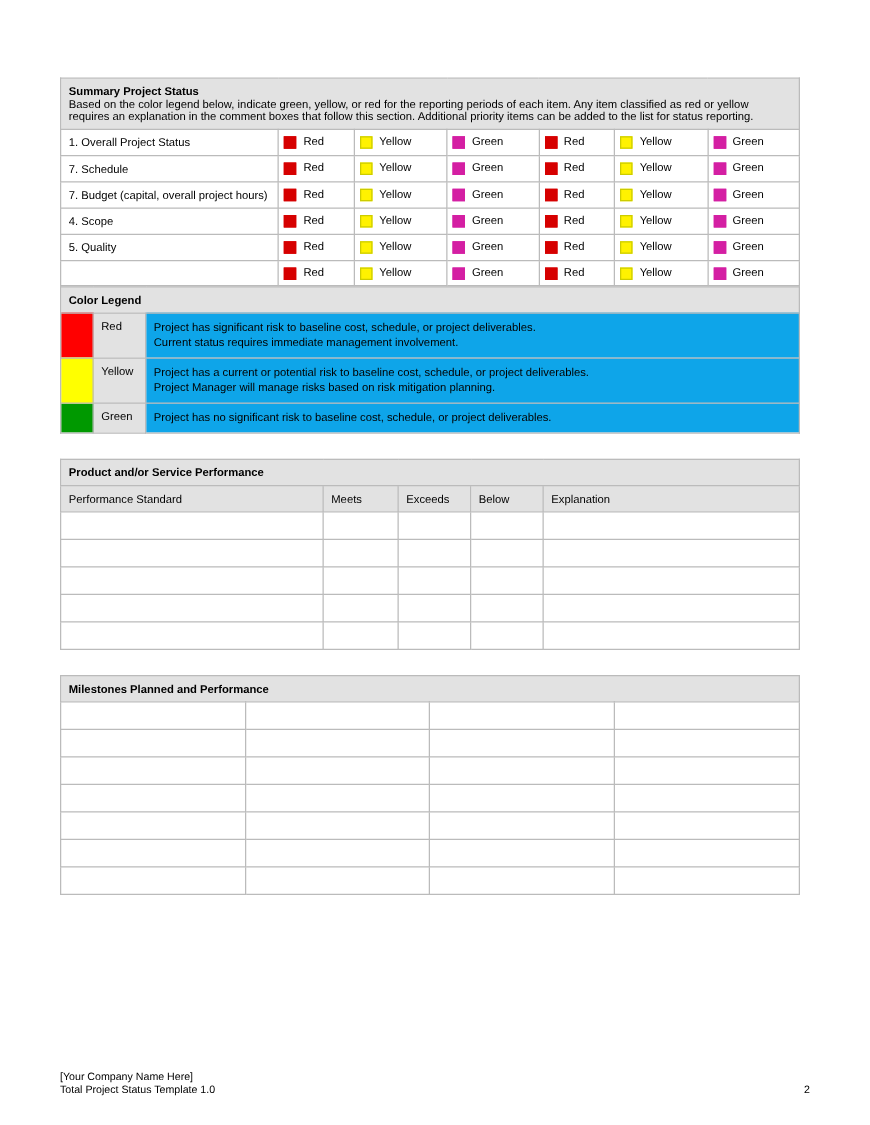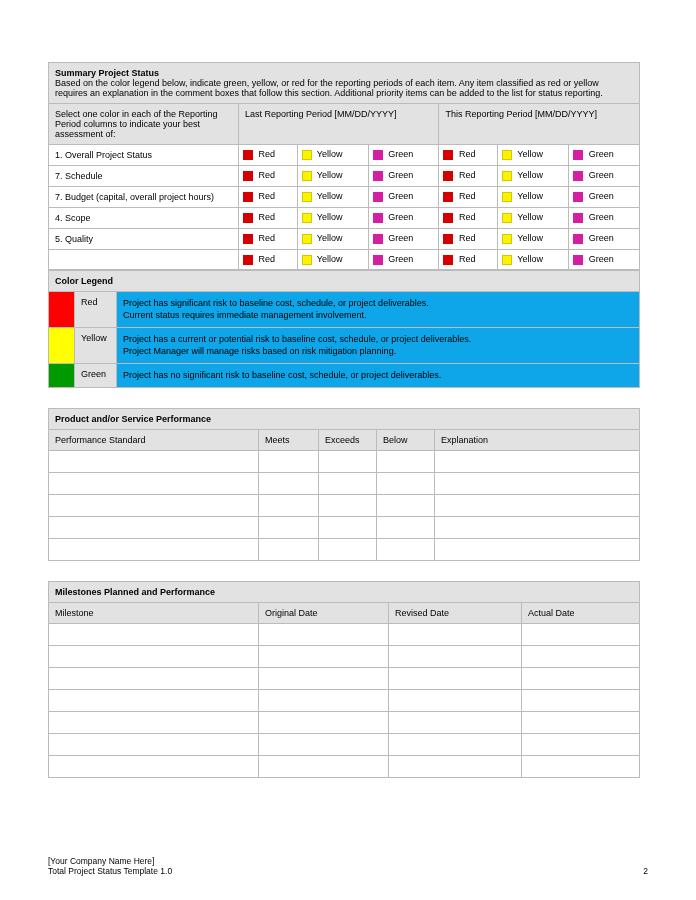--- a/index.html
+++ b/index.html
@@ -86,25 +86,20 @@
 <div class="page">
 
   <table>
     <tbody>
         <tr>
       <td colspan="7" class="section-header">
         <span class="bold">Summary Project Status</span><br>
         <span>Based on the color legend below, indicate green, yellow, or red for the reporting periods of each item. Any item classified as red or yellow requires an explanation in the comment boxes that follow this section. Additional priority items can be added to the list for status reporting.</span>
       </td>
     </tr>
-    <tr>
-      <td rowspan="1" class="section-header" style="width:190px">Select one color in each of the Reporting Period columns to indicate your best assessment of:</td>
-      <td colspan="3" class="section-header" style="width:205px">Last Reporting Period [MM/DD/YYYY]</td>
-      <td colspan="3" class="section-header" style="width:205px">This Reporting Period [MM/DD/YYYY]</td>
-    </tr>
 
     </tbody>
       <tbody id="status-rows">
         <tr>
           <td class="row-item-label">1. Overall Project Status</td>
           <td class="status-cell"><span class="color-box solid-red"></span><span> Red</span></td>
           <td class="status-cell"><span class="color-box solid-yellow"></span><span> Yellow</span></td>
           <td class="status-cell"><span class="color-box solid-green"></span><span> Green</span></td>
           <td class="status-cell"><span class="color-box solid-red"></span><span> Red</span></td>
           <td class="status-cell"><span class="color-box solid-yellow"></span><span> Yellow</span></td>
@@ -235,26 +230,20 @@
   </tbody>
     </table>
 
   <div class="section-gap"></div>
 
   <table>
     <tbody>
         <tr>
           <td colspan="4" class="section-header bold">Milestones Planned and Performance</td>
         </tr>
-    <tr>
-      <td class="section-header" style="width:210px">Milestone</td>
-      <td class="section-header">Original Date</td>
-      <td class="section-header">Revised Date</td>
-      <td class="section-header">Actual Date</td>
-    </tr>
     <tr>
           <td class="milestone-empty"></td>
           <td class="milestone-empty"></td>
           <td class="milestone-empty"></td>
           <td class="milestone-empty"></td>
         </tr>
     <tr>
           <td class="milestone-empty"></td>
           <td class="milestone-empty"></td>
           <td class="milestone-empty"></td>

